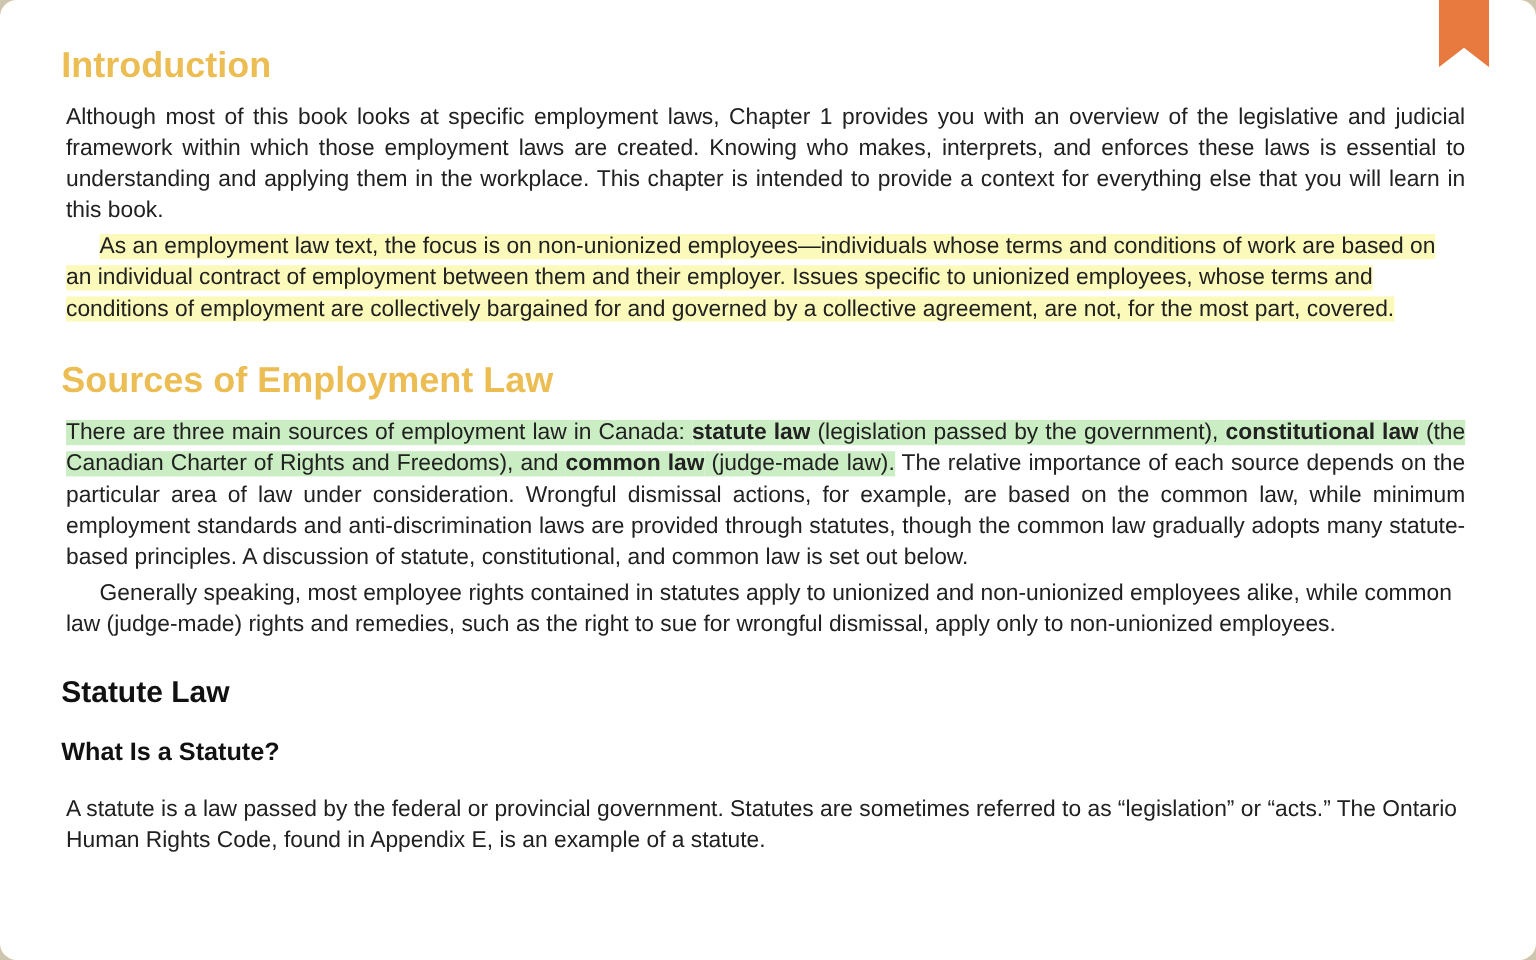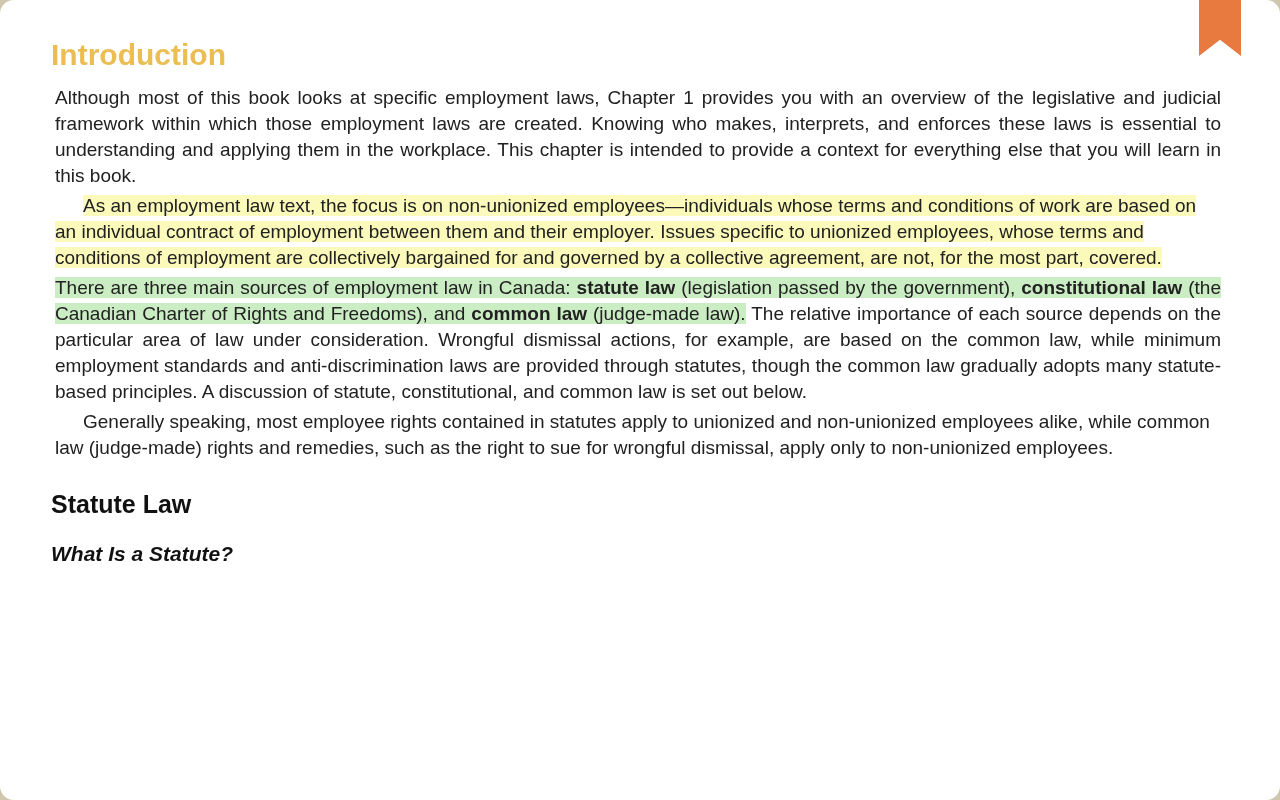--- a/index.html
+++ b/index.html
@@ -38,21 +38,20 @@
     font-size: 25px;
     line-height: 30px;
     font-weight: 700;
     color: #111111;
     margin-top: 28px;
   }
   h3 {
     font-size: 21px;
     line-height: 26px;
     font-weight: 700;
-    font-style: italic;
     color: #111111;
     margin-top: 22px;
   }
   .para-after-sub { margin-top: 22px; }
   .b { font-weight: 700; }
   .i { }
   .hl-yellow { background: var(--highlight-yellow, #FBFABB); }
   .hl-green { background: var(--highlight-green, #CBEDC3); }
   .bookmark {
     position: absolute;
@@ -70,23 +69,25 @@
 <div class="page">
   <div class="bookmark"></div>
 
   <div class="content">
     <h1>Introduction</h1>
 
     <p class="justify">Although most of this book looks at specific employment laws, Chapter 1 provides you with an overview of the legislative and judicial framework within which those employment laws are created. Knowing who makes, interprets, and enforces these laws is essential to understanding and applying them in the workplace. This chapter is intended to provide a context for everything else that you will learn in this book.</p>
 
     <p class="indent"><span class="hl-yellow">As an employment law text, the focus is on non-unionized employees—individuals whose terms and conditions of work are based on an individual contract of employment between them and their employer. Issues specific to unionized employees, whose terms and conditions of employment are collectively bargained for and governed by a collective agreement, are not, for the most part, covered.</span></p>
 
+    <h1 class="h-sources">Sources of Employment Law</h1>
 
     <p class="justify"><span class="hl-green">There are three main sources of employment law in Canada: </span><span class="b hl-green">statute law</span><span class="hl-green"> (legislation passed by the government), </span><span class="b hl-green">constitutional law</span><span class="hl-green"> (the </span><span class="i hl-green">Canadian Charter of Rights and Freedoms</span><span class="hl-green">), and </span><span class="b hl-green">common law</span><span class="hl-green"> (judge-made law).</span><span> The relative importance of each source depends on the particular area of law under consideration. Wrongful dismissal actions, for example, are based on the common law, while minimum employment standards and anti-discrimination laws are provided through statutes, though the common law gradually adopts many statute-based principles. A discussion of statute, constitutional, and common law is set out below.</span></p>
 
     <p class="indent">Generally speaking, most employee rights contained in statutes apply to unionized and non-unionized employees alike, while common law (judge-made) rights and remedies, such as the right to sue for wrongful dismissal, apply only to non-unionized employees.</p>
 
     <h2>Statute Law</h2>
 
     <h3>What Is a Statute?</h3>
 
+    <p class="para-after-sub"><span>A statute is a law passed by the federal or provincial government. Statutes are sometimes referred to as “legislation” or “acts.” The Ontario </span><span class="i">Human Rights Code</span><span>, found in Appendix E, is an example of a statute.</span></p>
   </div>
 </div>
 
 </body></html>

